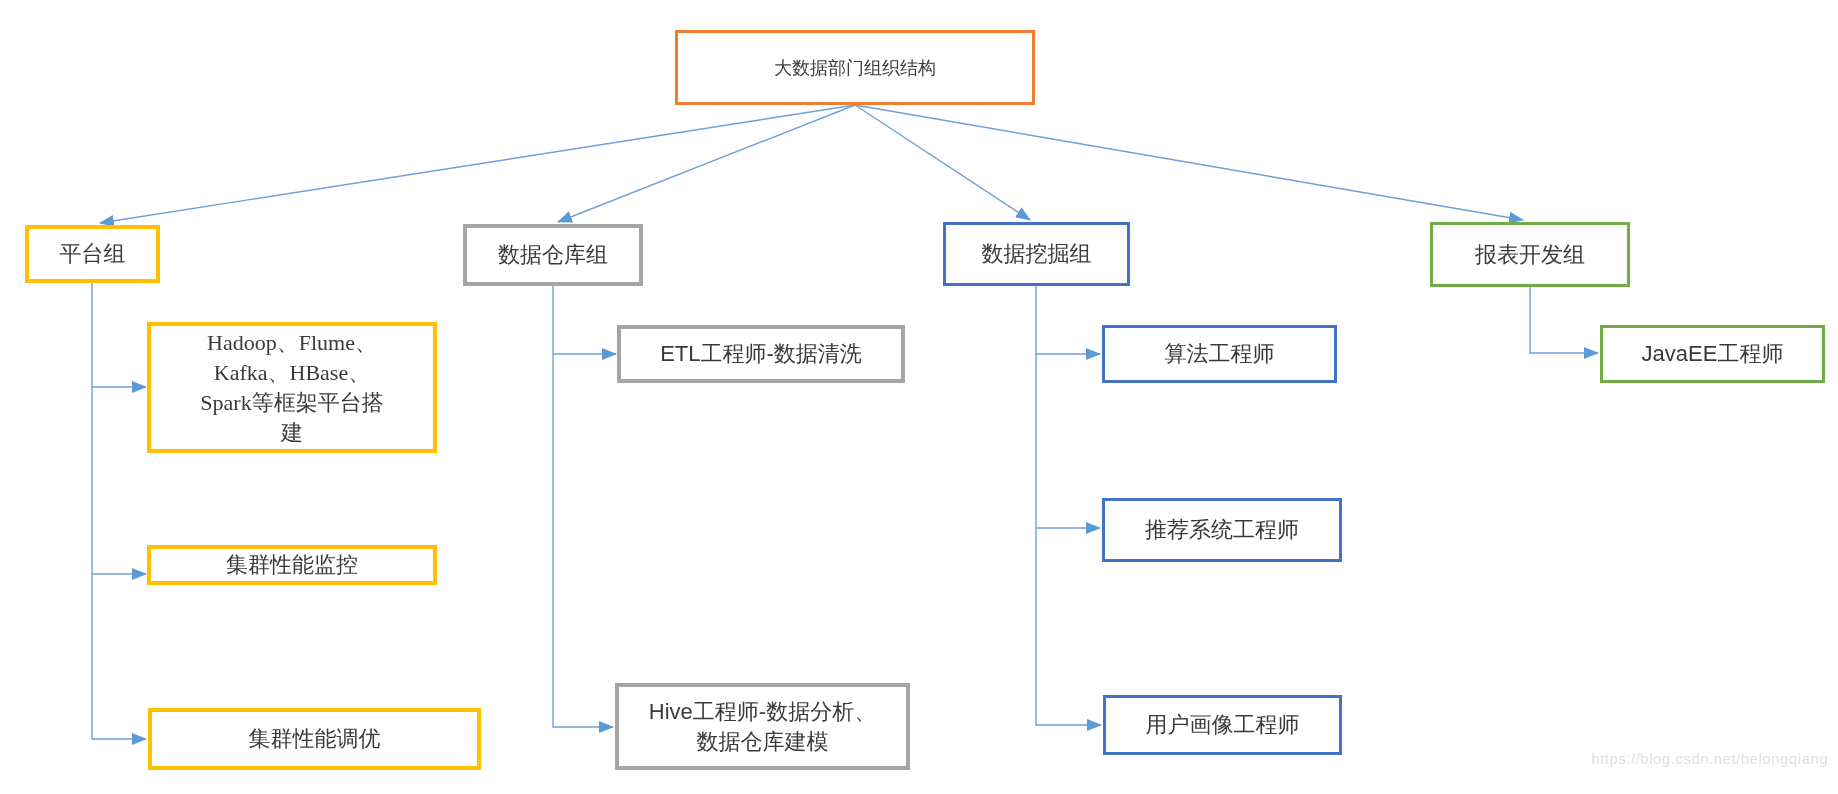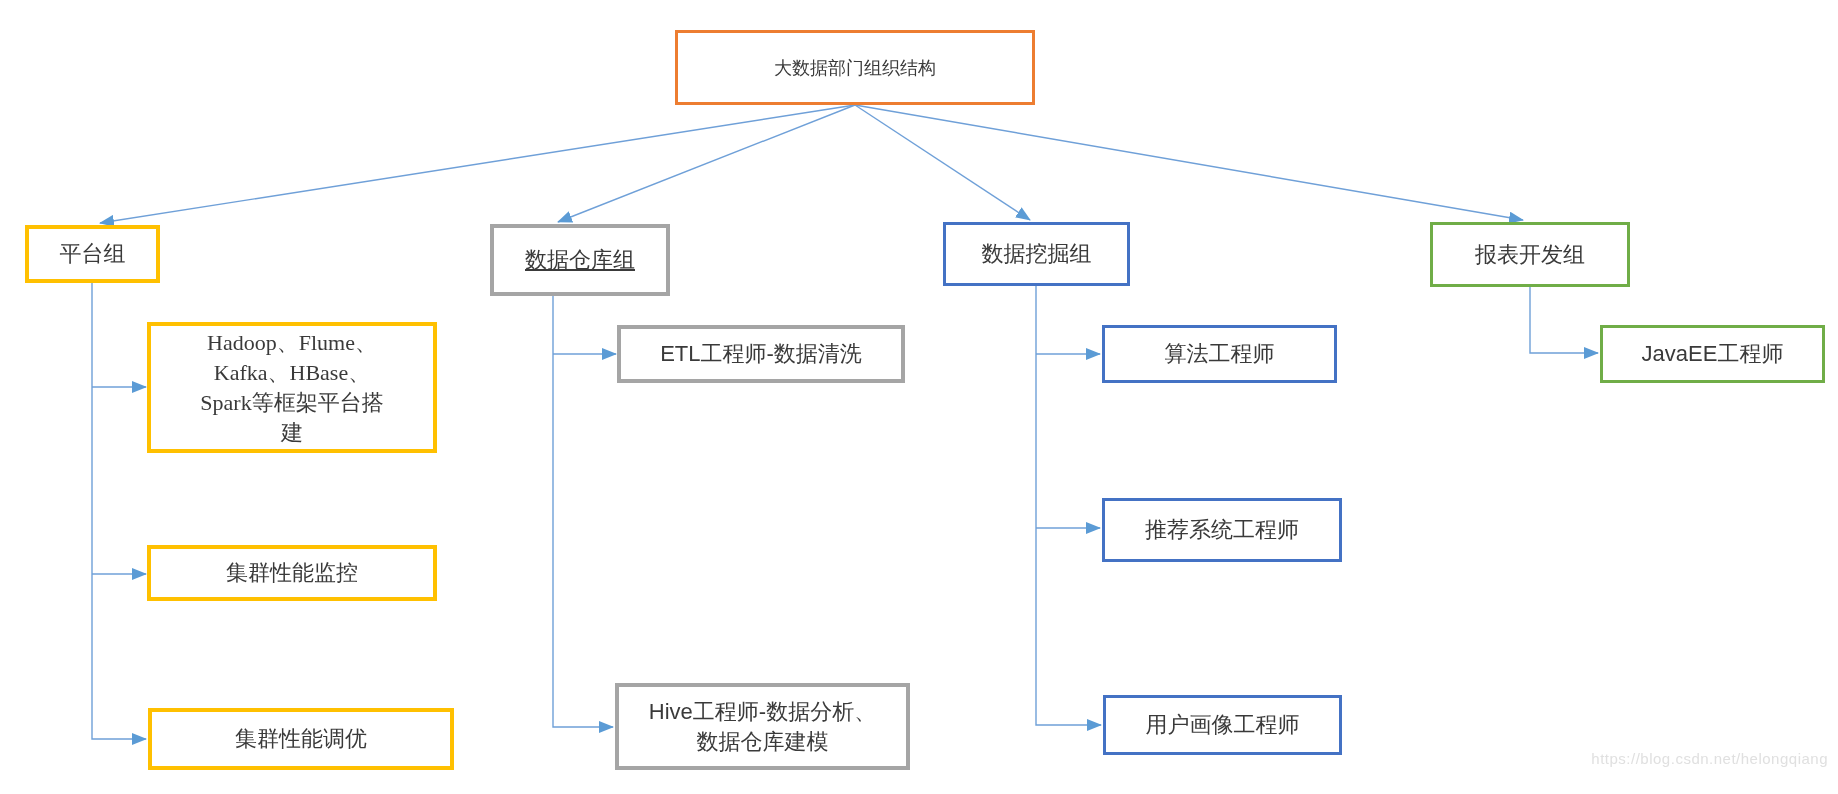--- a/index.html
+++ b/index.html
@@ -12,27 +12,27 @@
        color:#3a3a3a;font-size:22px;line-height:30px;}
   .box .inner{display:block;}
   .b-orange{border:3px solid #ED7D31;font-size:18px;}
   .b-yellow{border:4px solid #FFC000;}
   .b-gray{border:4px solid #A5A5A5;}
   .b-blue{border:3px solid #4472C4;}
   .b-green{border:3px solid #70AD47;}
   
   .n-root{left:675px;top:30px;width:360px;height:75px;}
   .n-platform{left:25px;top:225px;width:135px;height:58px;}
-  .n-warehouse{left:490px;top:224px;width:180px;height:72px;text-decoration:underline;}
+  .n-warehouse{left:463px;top:224px;width:180px;height:62px;}
   .n-mining{left:943px;top:222px;width:187px;height:64px;}
   .n-report{left:1430px;top:222px;width:200px;height:65px;}
   .n-hadoop{left:147px;top:322px;width:290px;height:131px;font-family:Liberation Serif, serif;}
   .n-hadoop .inner{max-width:205px;}
-  .n-monitor{left:147px;top:545px;width:290px;height:56px;}
-  .n-tuning{left:148px;top:708px;width:306px;height:62px;}
+  .n-monitor{left:147px;top:545px;width:290px;height:40px;}
+  .n-tuning{left:148px;top:708px;width:333px;height:62px;}
   .n-etl{left:617px;top:325px;width:288px;height:58px;text-align:center;}
   .n-hive{left:615px;top:683px;width:295px;height:87px;}
   .n-hive .inner{max-width:235px;}
   .n-algo{left:1102px;top:325px;width:235px;height:58px;}
   .n-recommend{left:1102px;top:498px;width:240px;height:64px;}
   .n-profile{left:1103px;top:695px;width:239px;height:60px;}
   .n-javaee{left:1600px;top:325px;width:225px;height:58px;}
   .watermark{position:absolute;right:10px;top:750px;font-size:15px;color:#e0e0e0;
              letter-spacing:0.5px;}
 </style>

